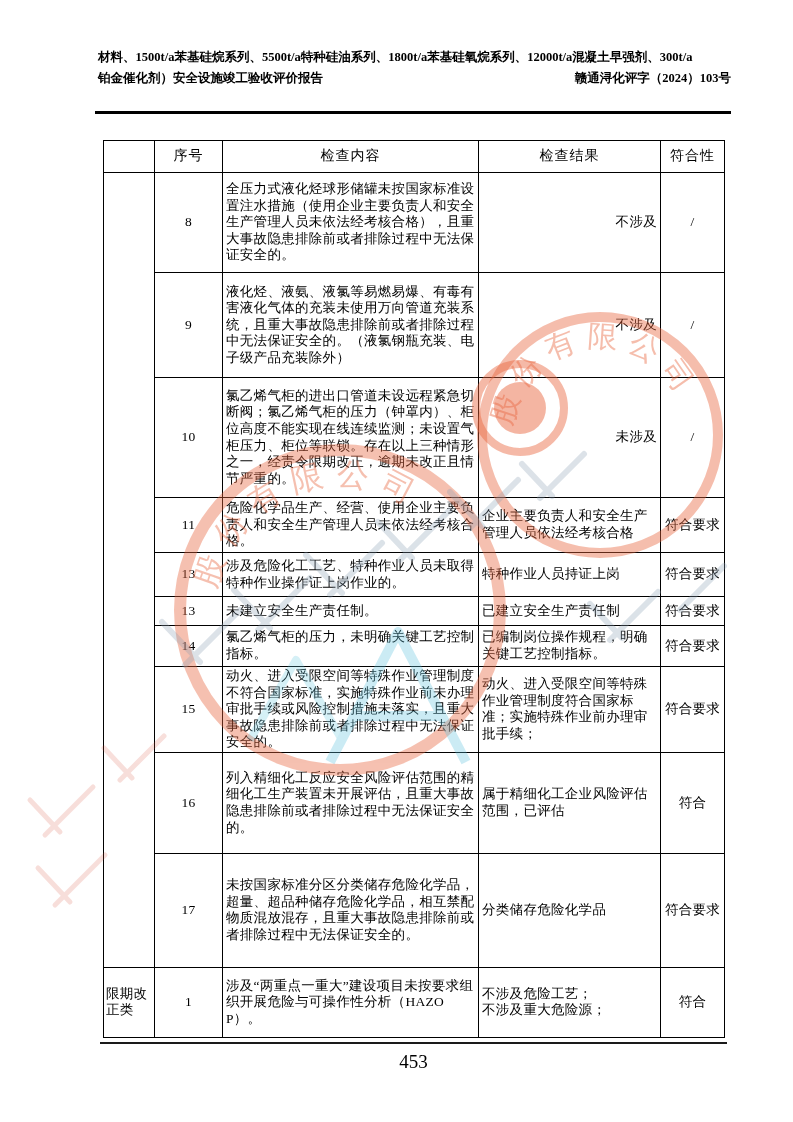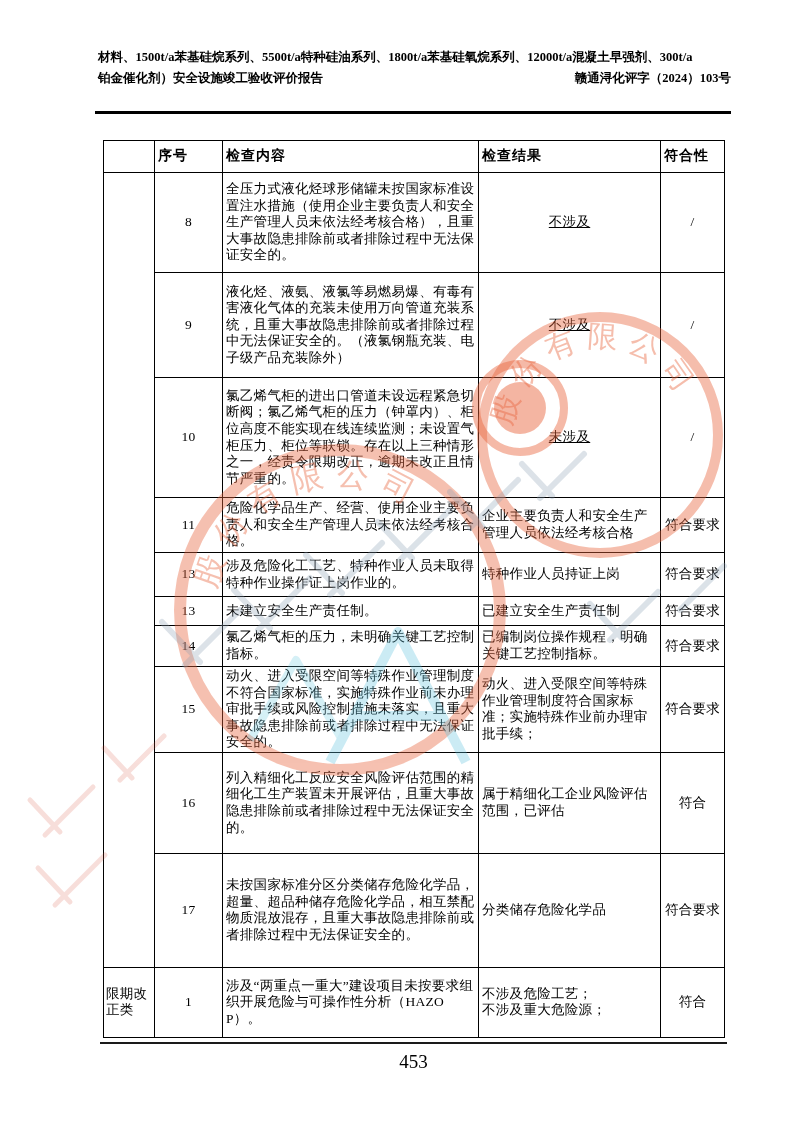--- a/index.html
+++ b/index.html
@@ -13,25 +13,25 @@
   .doc-header .line3{display:flex;justify-content:space-between;align-items:flex-end;}
   .header-rule{position:absolute;left:95px;top:111px;width:636px;border-bottom:3px solid #000;}
   
   table.checklist{
     position:absolute;left:103px;top:140px;width:621px;
     border-collapse:collapse;table-layout:fixed;
     font-size:13.5px;line-height:16.6px;letter-spacing:0.3px;
   }
   .checklist th,.checklist td{border:1px solid #000;padding:1px 3px;vertical-align:middle;
     overflow:hidden;word-break:break-all;}
-  .checklist thead th{height:29px;font-size:14px;font-weight:bold;text-align:left;letter-spacing:1px;}
+  .checklist thead th{height:29px;font-size:14px;font-weight:normal;text-align:center;letter-spacing:1px;}
   td.no{text-align:center;}
   td.content{text-align:left;}
   td.result{text-align:left;}
-  td.result.center{text-align:center;text-decoration:underline;}
+  td.result.center{text-align:right;}
   td.comp{text-align:center;}
   td.cat{text-align:left;vertical-align:middle;padding:2px;}
   tr.hr0{height:100px;} tr.hr1{height:105px;} tr.hr2{height:120px;}
   tr.hr3{height:55px;}  tr.hr4{height:44px;}  tr.hr5{height:29px;}
   tr.hr6{height:41px;}  tr.hr7{height:79px;}  tr.hr8{height:101px;}
   tr.hr9{height:114px;} tr.hr10{height:70px;}
   .preline{white-space:pre-line;}
   
   .footer-rule{position:absolute;left:100px;top:1042px;width:627px;border-top:2px solid #1a1a1a;}
   .page-num{position:absolute;left:103px;top:1051px;width:621px;text-align:center;font-size:19px;}

